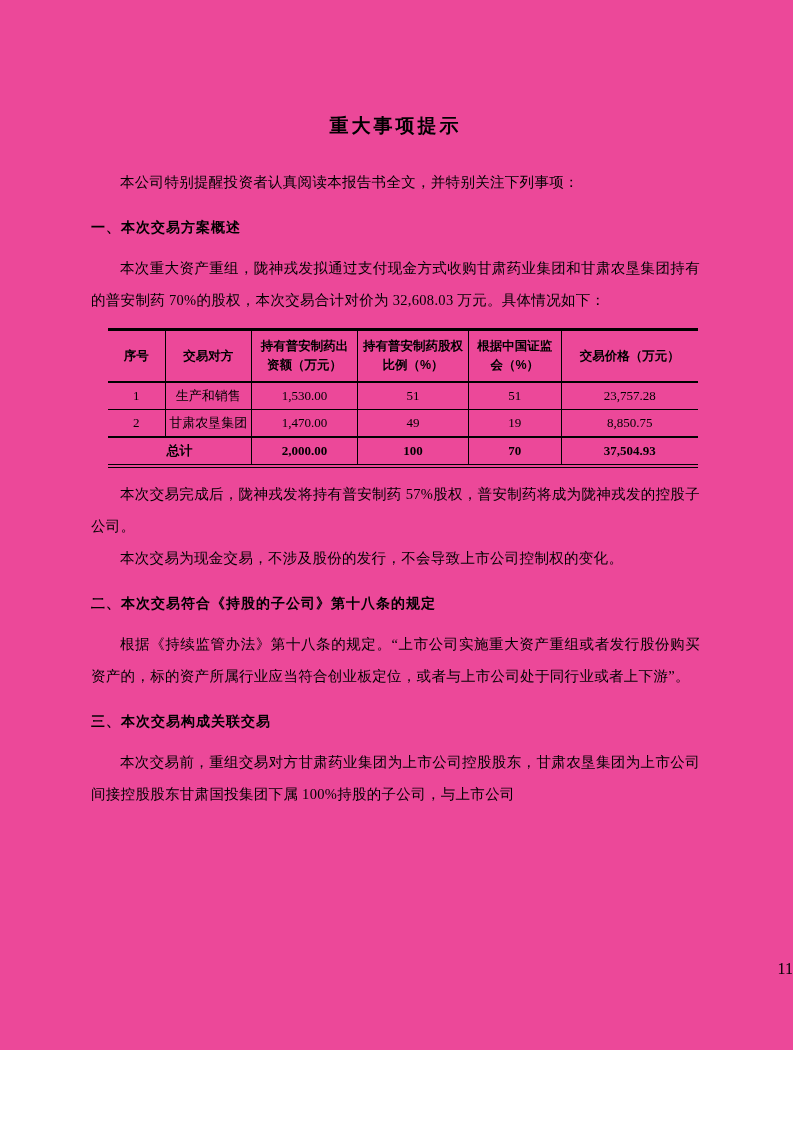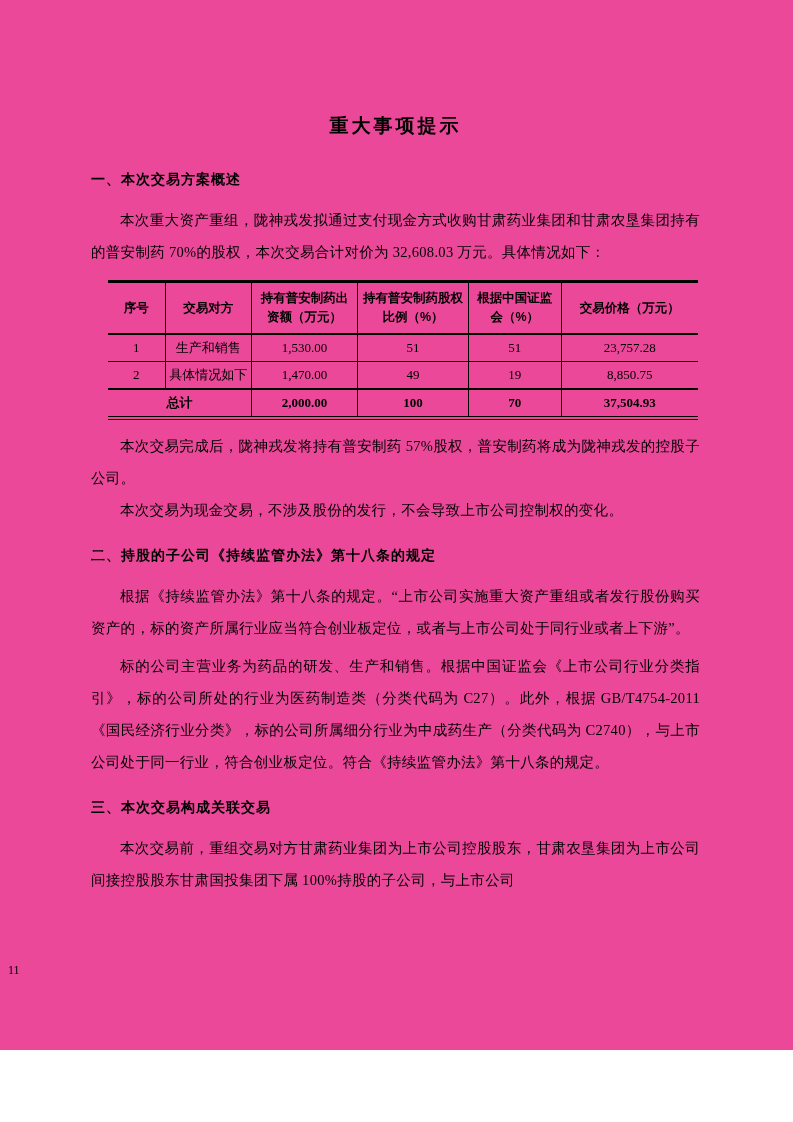--- a/index.html
+++ b/index.html
@@ -58,32 +58,33 @@
     line-height: 18px;
     padding: 4px 3px;
   }
   table.deal-table th:not(:last-child),
   table.deal-table td:not(:last-child) { border-right: 1px solid #000; }
   table.deal-table tr.data-row td { border-bottom: 1px solid #000; }
   table.deal-table tr.total-row td { border-top: 2px solid #000000; font-weight: bold; }
   .page-number {
     position: absolute;
     bottom: 72px; left: 8px; right: 0;
-    text-align: left;
-    font-size: 12px;
+    text-align: right;
+    font-size: 16px;
     font-family: "Liberation Serif", "DejaVu Serif", serif;
   }
 </style>
 </head>
 <body>
 
 <div class="page">
 
   <h1 class="doc-title">重大事项提示</h1>
 
+  <p class="para intro">本公司特别提醒投资者认真阅读本报告书全文，并特别关注下列事项：</p>
 
   <h2 class="sec-heading">一、本次交易方案概述</h2>
 
   <p class="para mb12">本次重大资产重组，陇神戎发拟通过支付现金方式收购甘肃药业集团和甘肃农垦集团持有的普安制药 70%的股权，本次交易合计对价为 32,608.03 万元。具体情况如下：</p>
 
   <table class="deal-table">
     <colgroup>
       <col style="width:9.7%">
       <col style="width:14.6%">
       <col style="width:18.0%">
@@ -105,43 +106,42 @@
       <tr class="data-row">
         <td>1</td>
         <td>生产和销售</td>
         <td>1,530.00</td>
         <td>51</td>
         <td>51</td>
         <td>23,757.28</td>
       </tr>
       <tr class="data-row">
         <td>2</td>
-        <td>具体情况如下</td>
+        <td>甘肃农垦集团</td>
         <td>1,470.00</td>
         <td>49</td>
         <td>19</td>
         <td>8,850.75</td>
       </tr>
       <tr class="total-row">
         <td colspan="2">总计</td>
         <td>2,000.00</td>
         <td>100</td>
         <td>70</td>
         <td>37,504.93</td>
       </tr>
     </tbody>
   </table>
 
   <p class="para">本次交易完成后，陇神戎发将持有普安制药 57%股权，普安制药将成为陇神戎发的控股子公司。</p>
   <p class="para">本次交易为现金交易，不涉及股份的发行，不会导致上市公司控制权的变化。</p>
 
-  <h2 class="sec-heading">二、持股的子公司《持续监管办法》第十八条的规定</h2>
+  <h2 class="sec-heading">二、本次交易符合《持股的子公司》第十八条的规定</h2>
 
   <p class="para">根据《持续监管办法》第十八条的规定。“上市公司实施重大资产重组或者发行股份购买资产的，标的资产所属行业应当符合创业板定位，或者与上市公司处于同行业或者上下游”。</p>
-  <p class="para mt6">标的公司主营业务为药品的研发、生产和销售。根据中国证监会《上市公司行业分类指引》，标的公司所处的行业为医药制造类（分类代码为 C27）。此外，根据 GB/T4754-2011《国民经济行业分类》，标的公司所属细分行业为中成药生产（分类代码为 C2740），与上市公司处于同一行业，符合创业板定位。符合《持续监管办法》第十八条的规定。</p>
 
   <h2 class="sec-heading">三、本次交易构成关联交易</h2>
 
   <p class="para">本次交易前，重组交易对方甘肃药业集团为上市公司控股股东，甘肃农垦集团为上市公司间接控股股东甘肃国投集团下属 100%持股的子公司，与上市公司</p>
 
   <div class="page-number">11</div>
 
 </div>
 
 </body></html>

